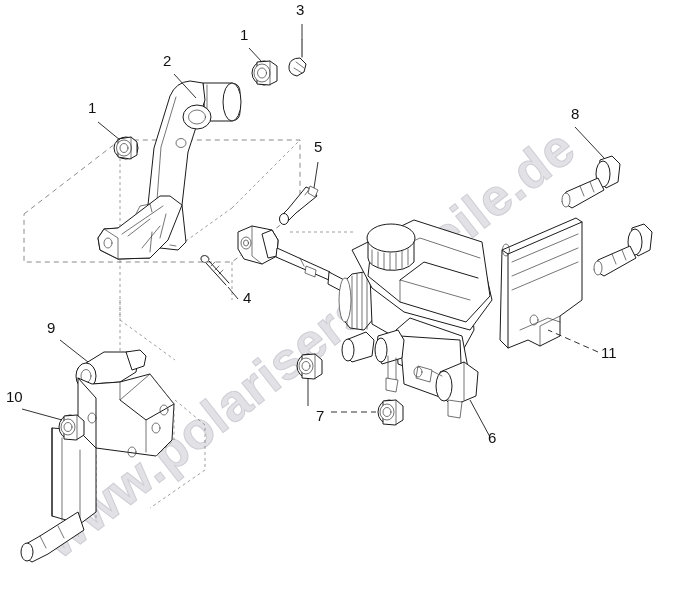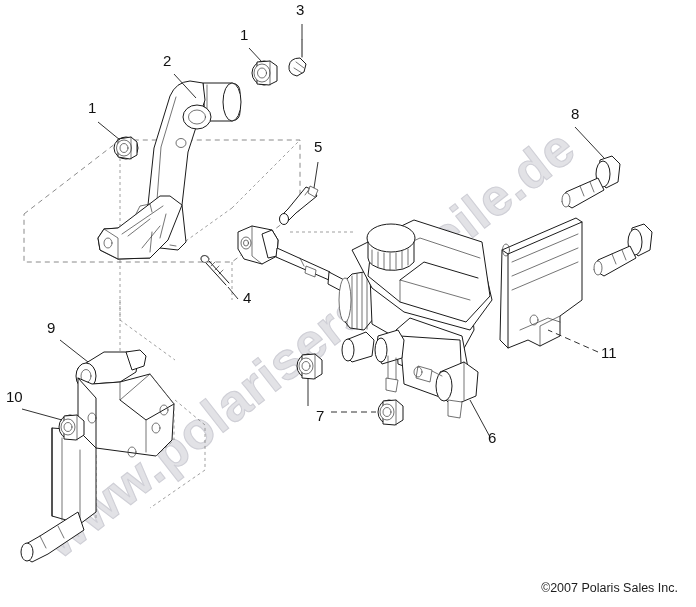--- a/index.html
+++ b/index.html
@@ -287,17 +287,14 @@
       <text class="callout" x="314" y="152">5</text>
       <text class="callout" x="488" y="443">6</text>
       <text class="callout" x="316" y="421">7</text>
       <text class="callout" x="571" y="119">8</text>
       <text class="callout" x="47" y="333">9</text>
       <text class="callout" x="6" y="402">10</text>
       <text class="callout" x="601" y="358">11</text>
     </g>
   </svg>
 
-  <div class="copy">
-    <span class="c">©</span><span>2007 Polaris Sales Inc.</span>
-  </div>
 
 </div>
 
 </body></html>

